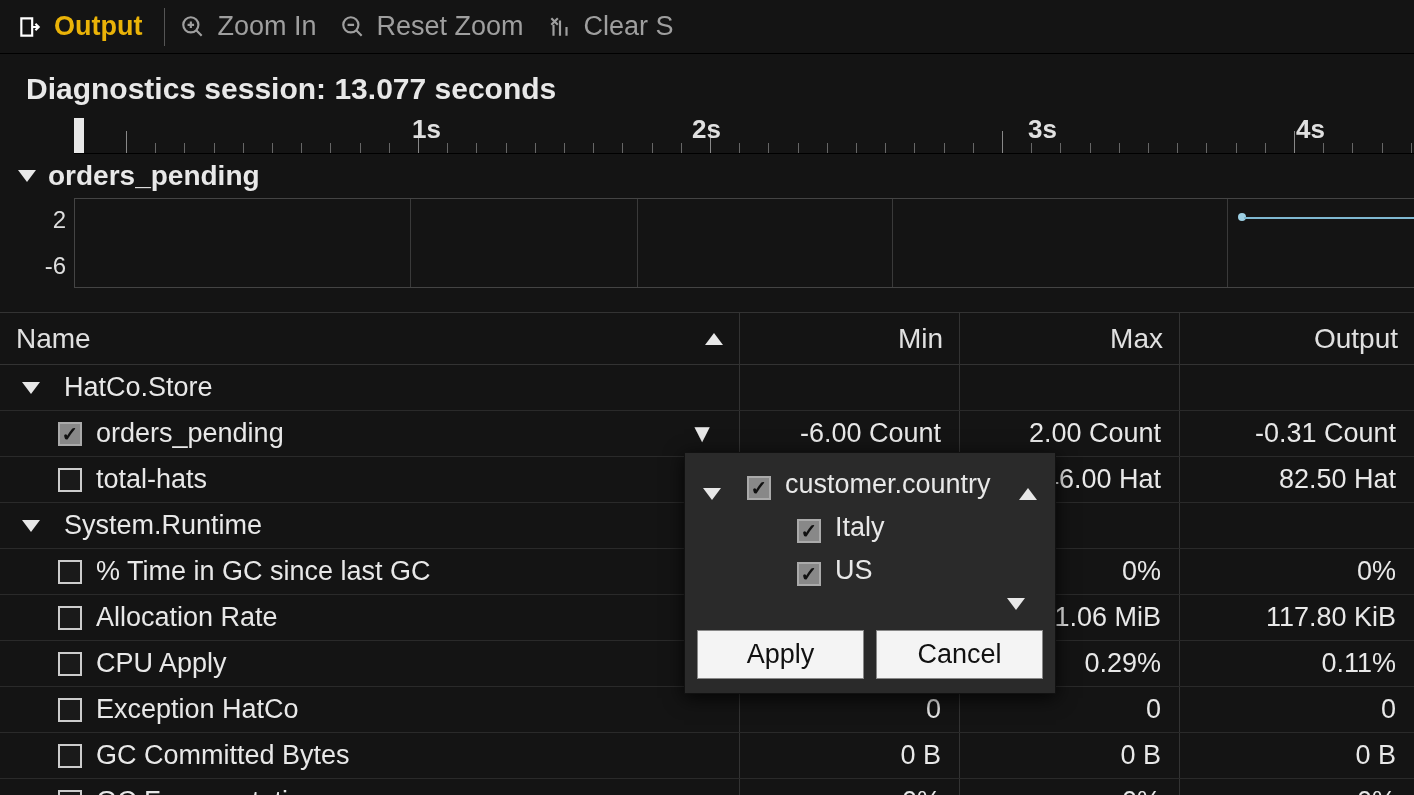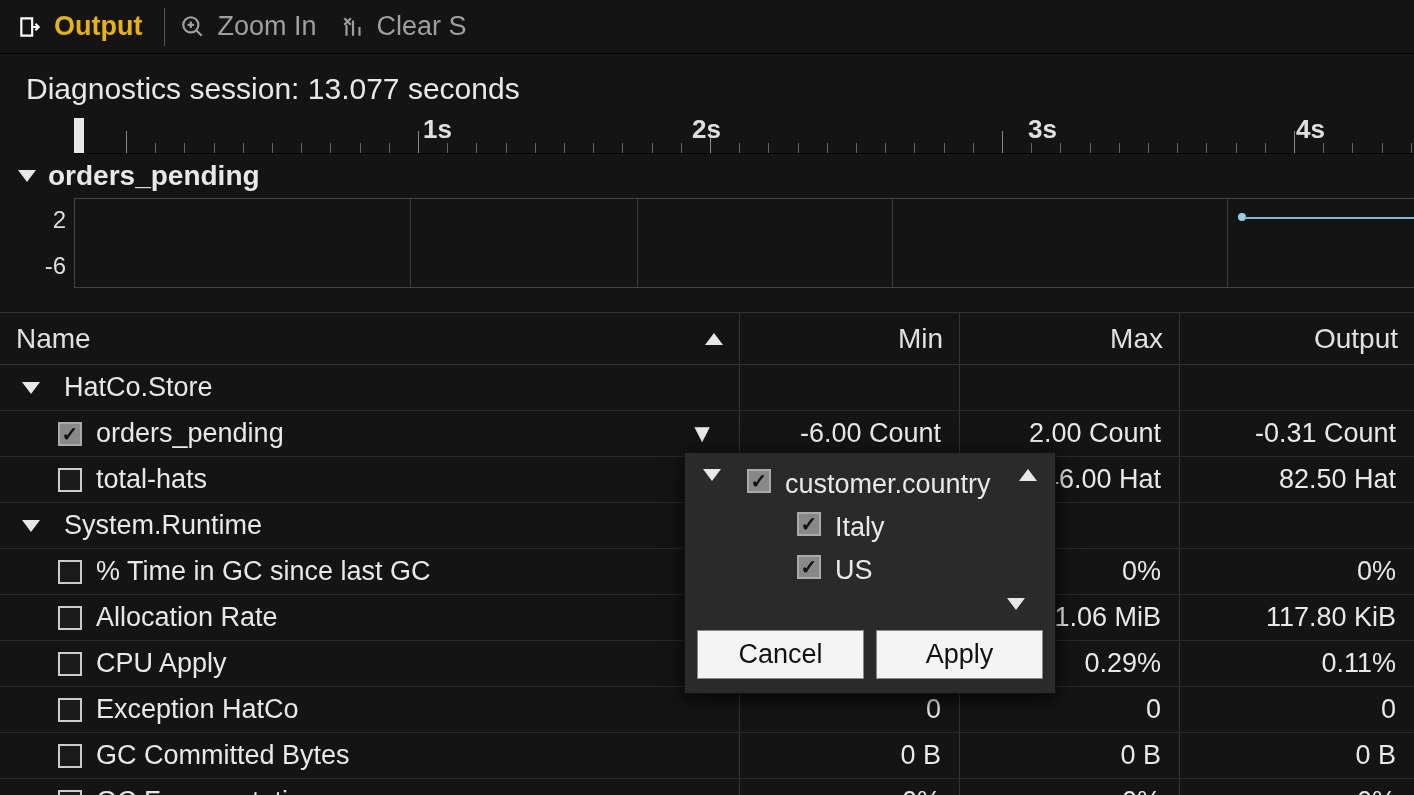--- a/index.html
+++ b/index.html
@@ -31,21 +31,21 @@
   }
   .tb-icon { width: 28px; height: 28px; display: inline-flex; align-items: center; justify-content: center; }
   .tb-icon svg { width: 26px; height: 26px; stroke: #9f9f9f; fill: none; stroke-width: 2; }
   .tb-item.active .tb-icon svg { stroke: #fff; }
 
   
   .session-line {
     padding: 18px 26px 8px 26px;
     font-size: 30px;
   }
-  .session-line .bold { font-weight: 400; margin-top: 48px; }
+  .session-line .bold { font-weight: 700; margin-top: 48px; }
 
   
   .time-ruler {
     position: relative;
     height: 40px;
     margin-left: 74px;
     border-bottom: 1px solid #000;
     overflow: hidden;
   }
   .time-ruler .tick {
@@ -158,21 +158,21 @@
     position: absolute;
     left: 684px; top: 452px;
     width: 372px;
     background: #2a2a2a;
     box-shadow: 0 4px 18px rgba(0,0,0,0.8);
     padding: 10px 12px 14px 12px;
     z-index: 50;
     border: 1px solid #111;
   }
   .popup-row {
-    display:flex; align-items:flex-start; gap:14px;
+    display:flex; align-items:flex-end; gap:14px;
     padding: 6px 6px;
     font-size:27px;
   }
   .popup-row.indent { padding-left: 100px; }
   .popup .arrow-col {
     margin-left:auto;
   }
   .popup-buttons {
     display:flex; gap:12px; justify-content:center;
     margin-top: 14px;
@@ -201,20 +201,29 @@
   </div>
   <div class="tb-sep"></div>
   <div class="tb-item">
     <span class="tb-icon">
       <svg viewBox="0 0 24 24">
           <circle cx="10" cy="10" r="7"></circle>
           <path d="M15 15l5 5M10 7v6M7 10h6"></path>
         </svg>
     </span>
     <span>Zoom In</span>
+  </div>
+  <div class="tb-item">
+    <span class="tb-icon">
+      <svg viewBox="0 0 24 24">
+          <circle cx="10" cy="10" r="7"></circle>
+          <path d="M15 15l5 5M7 10h6"></path>
+        </svg>
+    </span>
+    <span>Reset Zoom</span>
   </div>
   <div class="tb-item">
     <span class="tb-icon">
       <svg viewBox="0 0 24 24">
           <path d="M6 20V10M12 20V6M18 20V12"></path>
           <path d="M4 4l6 6M10 4l-6 6"></path>
         </svg>
     </span>
     <span>Clear S</span>
   </div>
@@ -239,21 +248,21 @@
     <div class="tick major" style="left: 344px;"></div>
     <div class="tick minor" style="left: 373.2px;"></div>
     <div class="tick minor" style="left: 402.4px;"></div>
     <div class="tick minor" style="left: 431.6px;"></div>
     <div class="tick minor" style="left: 460.8px;"></div>
     <div class="tick minor" style="left: 490px;"></div>
     <div class="tick minor" style="left: 519.2px;"></div>
     <div class="tick minor" style="left: 548.4px;"></div>
     <div class="tick minor" style="left: 577.6px;"></div>
     <div class="tick minor" style="left: 606.8px;"></div>
-    <div class="label" style="left: 347px;">1s</div>
+    <div class="label" style="left: 336px;">1s</div>
     <div class="tick major" style="left: 636px;"></div>
     <div class="tick minor" style="left: 665.2px;"></div>
     <div class="tick minor" style="left: 694.4px;"></div>
     <div class="tick minor" style="left: 723.6px;"></div>
     <div class="tick minor" style="left: 752.8px;"></div>
     <div class="tick minor" style="left: 782px;"></div>
     <div class="tick minor" style="left: 811.2px;"></div>
     <div class="tick minor" style="left: 840.4px;"></div>
     <div class="tick minor" style="left: 869.6px;"></div>
     <div class="tick minor" style="left: 898.8px;"></div>
@@ -429,16 +438,16 @@
       </div>
       <div class="popup-row indent">
       <span class="chk checked"></span>
       <span>US</span>
       </div>
     </div>
   <div class="popup-row" style="justify-content:flex-end;padding-right:6px;">
      <span class="tri-down"></span>
   </div>
   <div class="popup-buttons">
+    <div class="popup-btn">Apply</div>
     <div class="popup-btn">Cancel</div>
-    <div class="popup-btn">Apply</div>
   </div>
 </div>
 
 </body></html>

